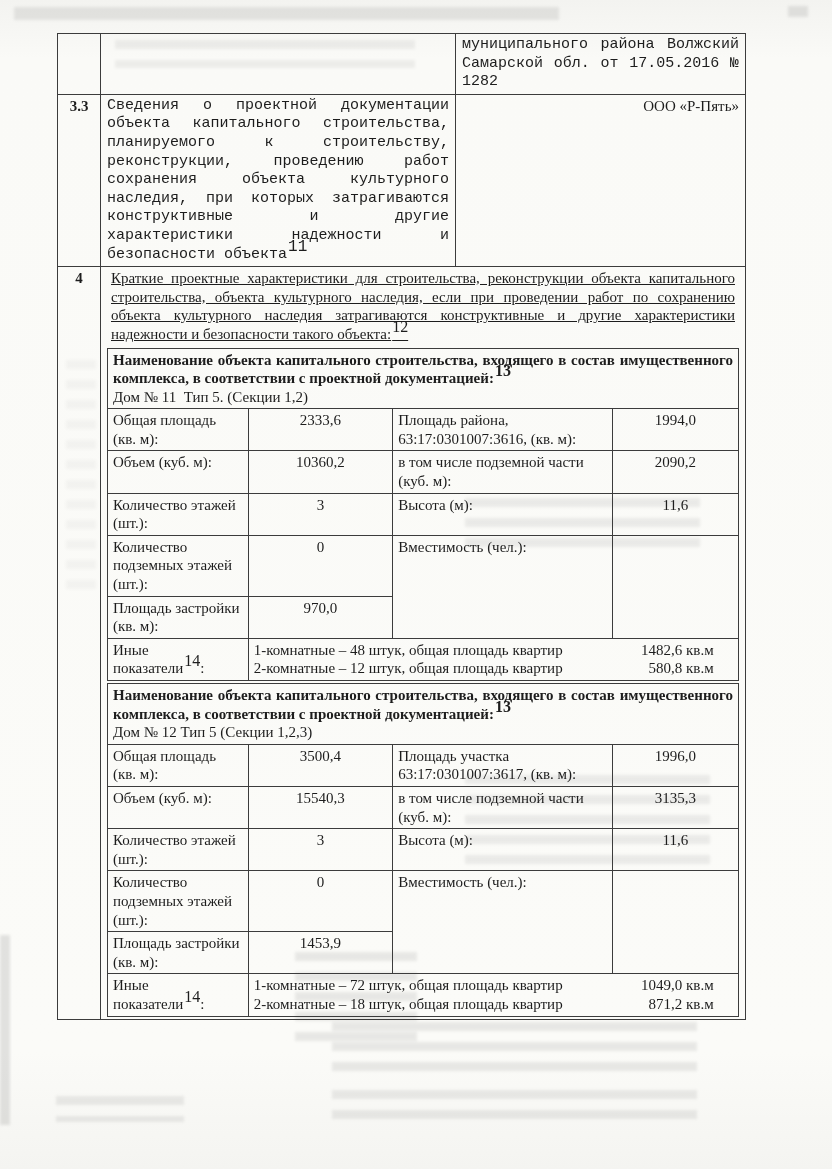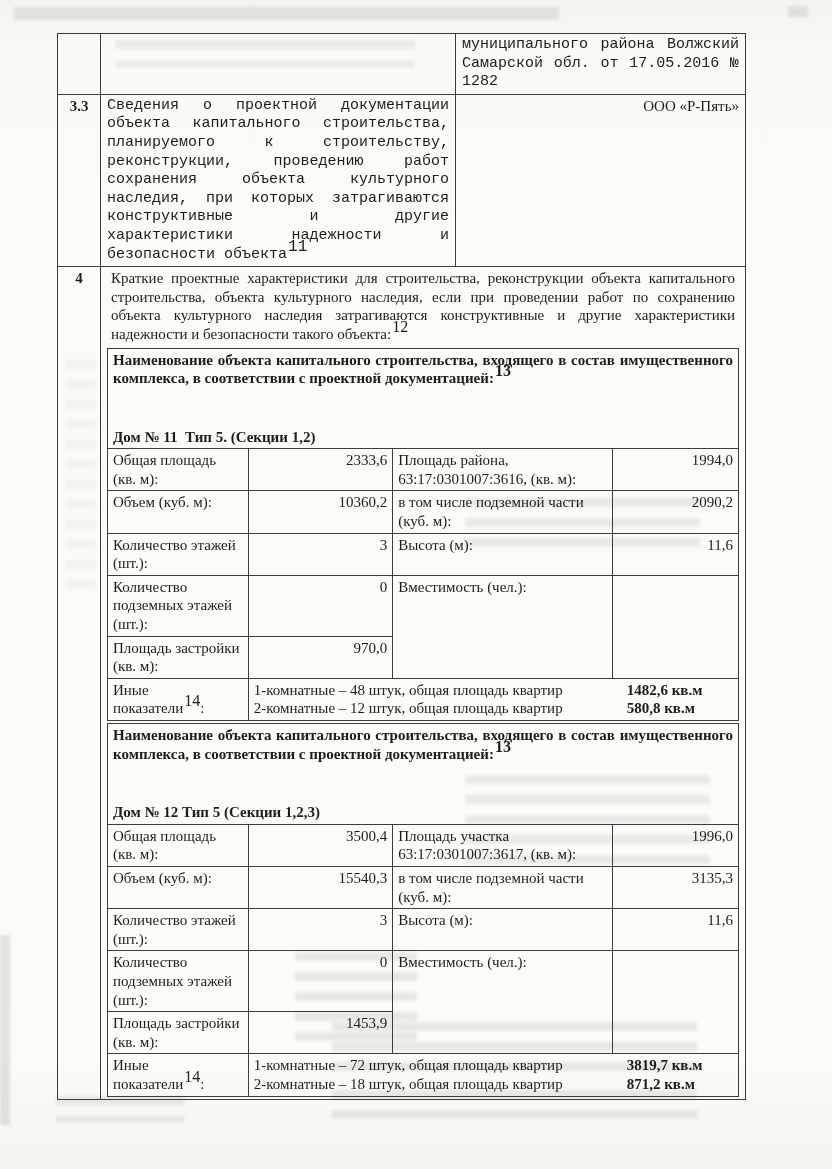--- a/index.html
+++ b/index.html
@@ -22,38 +22,38 @@
   }
   .outer > tbody > tr > td {
     border:1.5px solid #3c3c3c;
     vertical-align:top;
     padding:2px 6px;
   }
   .num-cell { text-align:center; padding-top:3px;font-weight:bold; }
   .just { text-align:justify;font-family:Liberation Mono, monospace; }
   .value-cell { text-align:right; }
   .r4-cell { padding:2px 2px 3px 2px; }
-  .r4-text { padding:0 4px 2px 4px; text-align:justify; }
+  .r4-text { padding:0 4px 2px 4px; text-align:justify;text-decoration:underline; }
   .nested {
     width:100%;
     margin-top:2px;
     font-size:15px; line-height:1.24;
   }
   .nested td {
     border:1.3px solid #3c3c3c;
     vertical-align:top;
     padding:2px 5px;
   }
   .nt-head { padding:2px 6px 1px 6px; }
   .nt-head .hdr { text-align:justify;font-weight:bold; }
-  .house-title { font-weight:bold; white-space:pre-wrap;margin-top:40px; }
-  .val { text-align:right; }
-  .oi-line { display:flex;gap:21px; }
+  .house-title { font-weight:normal; white-space:pre-wrap; }
+  .val { text-align:center; }
+  .oi-line { display:flex; }
   .oi-text { flex:0 0 auto; width:352px; }
-  .oi-val { flex:0 0 auto; width:108px; text-align:left; white-space:nowrap;font-weight:bold; }
+  .oi-val { flex:0 0 auto; width:108px; text-align:right; white-space:nowrap; }
   sup { font-size:16px; line-height:0; position:relative; top:-1px; margin-left:1px; }
   
   .bleed {
     position:absolute; pointer-events:none;
     background:repeating-linear-gradient(180deg,#6b6b6b 0 9px,transparent 9px 20px);
     opacity:.13; filter:blur(1.4px);
   }
   .bleed-solid {
     position:absolute; pointer-events:none;
     background:#7d7d7d; opacity:.16; filter:blur(1.6px);
@@ -211,21 +211,21 @@
                 <td>Площадь застройки (кв. м):</td>
                 <td class="val">1453,9</td>
               </tr>
               <tr>
                 <td>
                   <span>Иные показатели</span><sup>14</sup><span>:</span>
                 </td>
                 <td colspan="3">
                   <div class="oi-line">
                     <span class="oi-text">1-комнатные – 72 штук, общая площадь квартир</span>
-                    <span class="oi-val">3819,7 кв.м</span>
+                    <span class="oi-val">1049,0 кв.м</span>
                   </div>
                   <div class="oi-line">
                     <span class="oi-text">2-комнатные – 18 штук, общая площадь квартир</span>
                     <span class="oi-val">871,2 кв.м</span>
                   </div>
                 </td>
               </tr>
             </tbody>
           </table>
 

